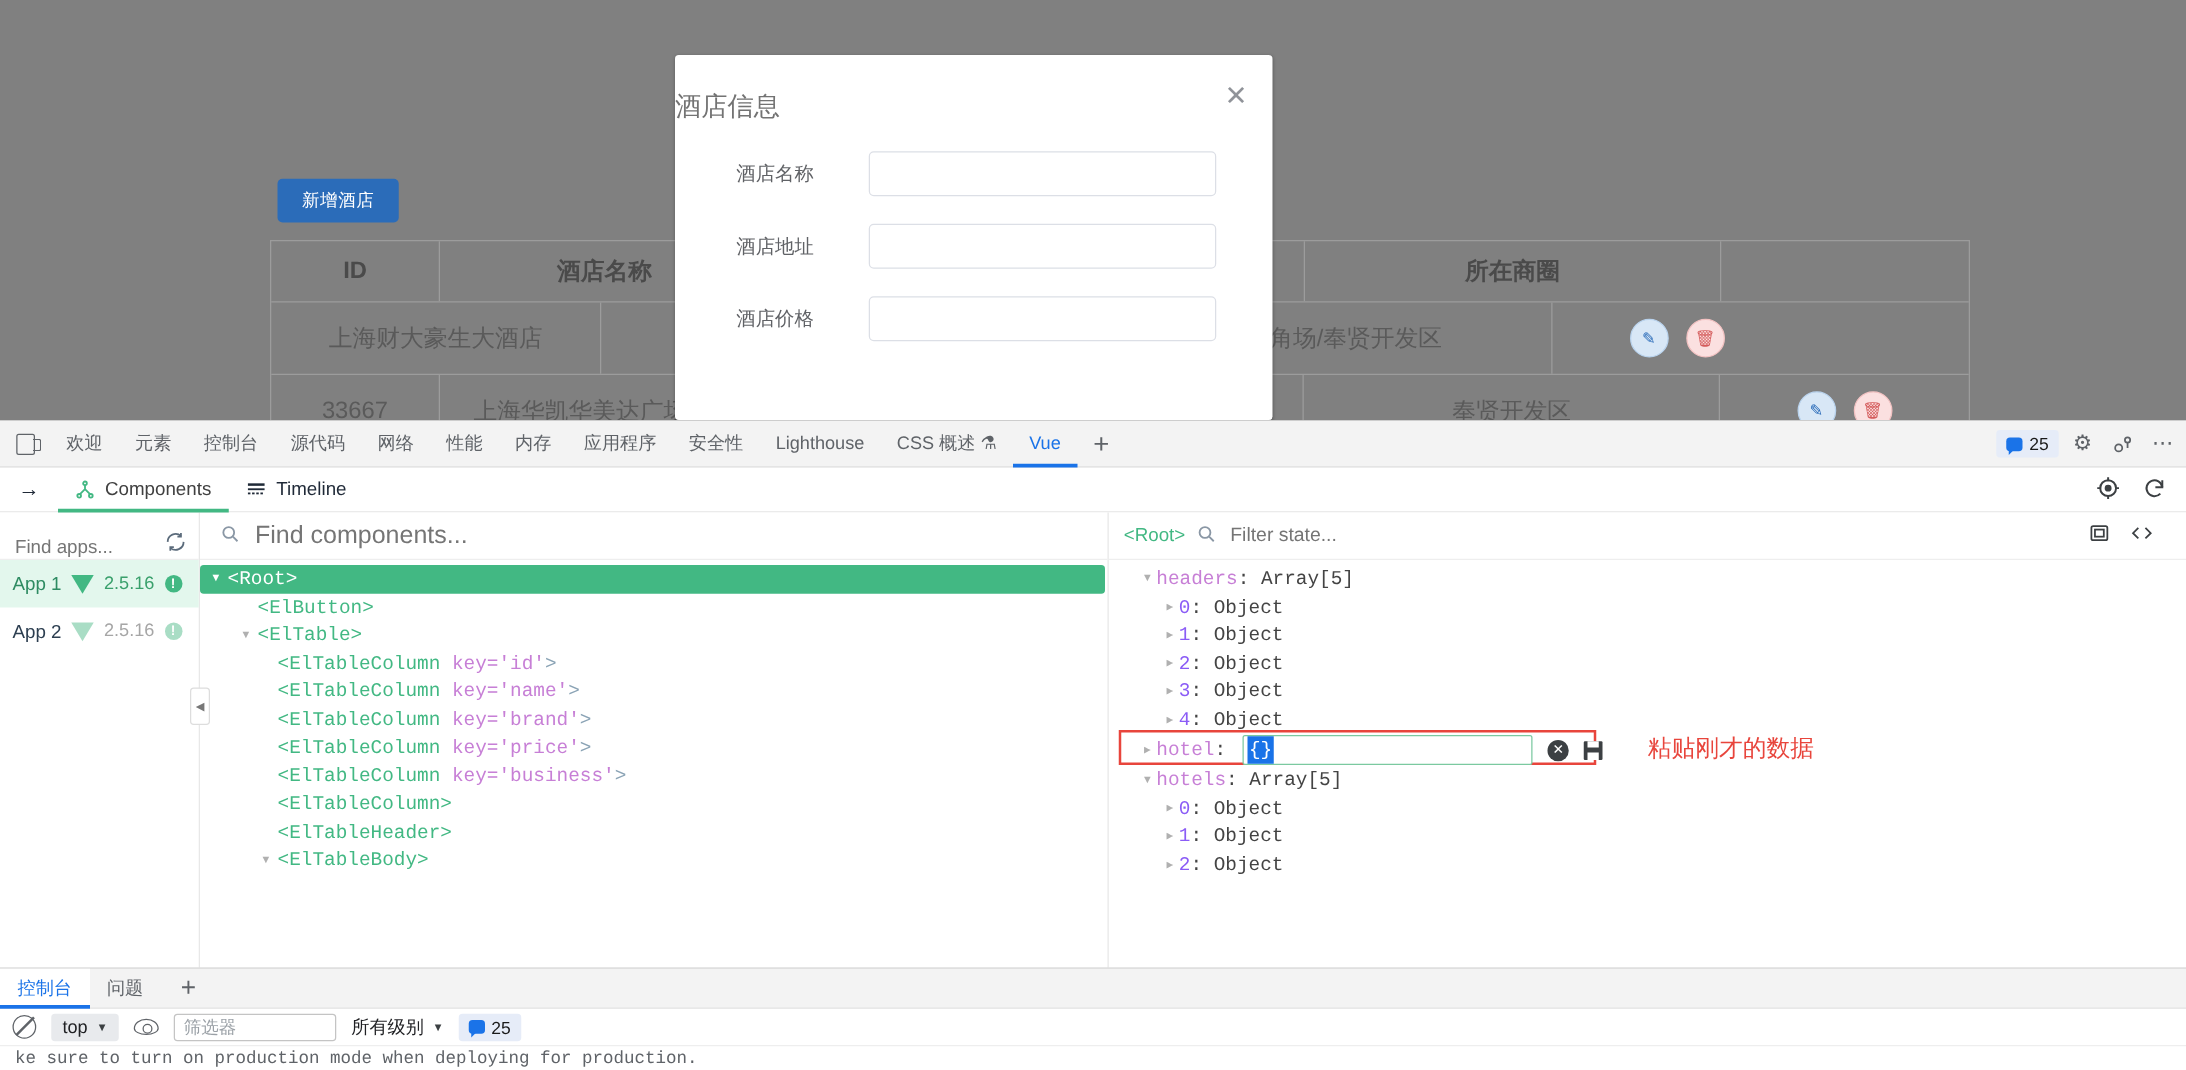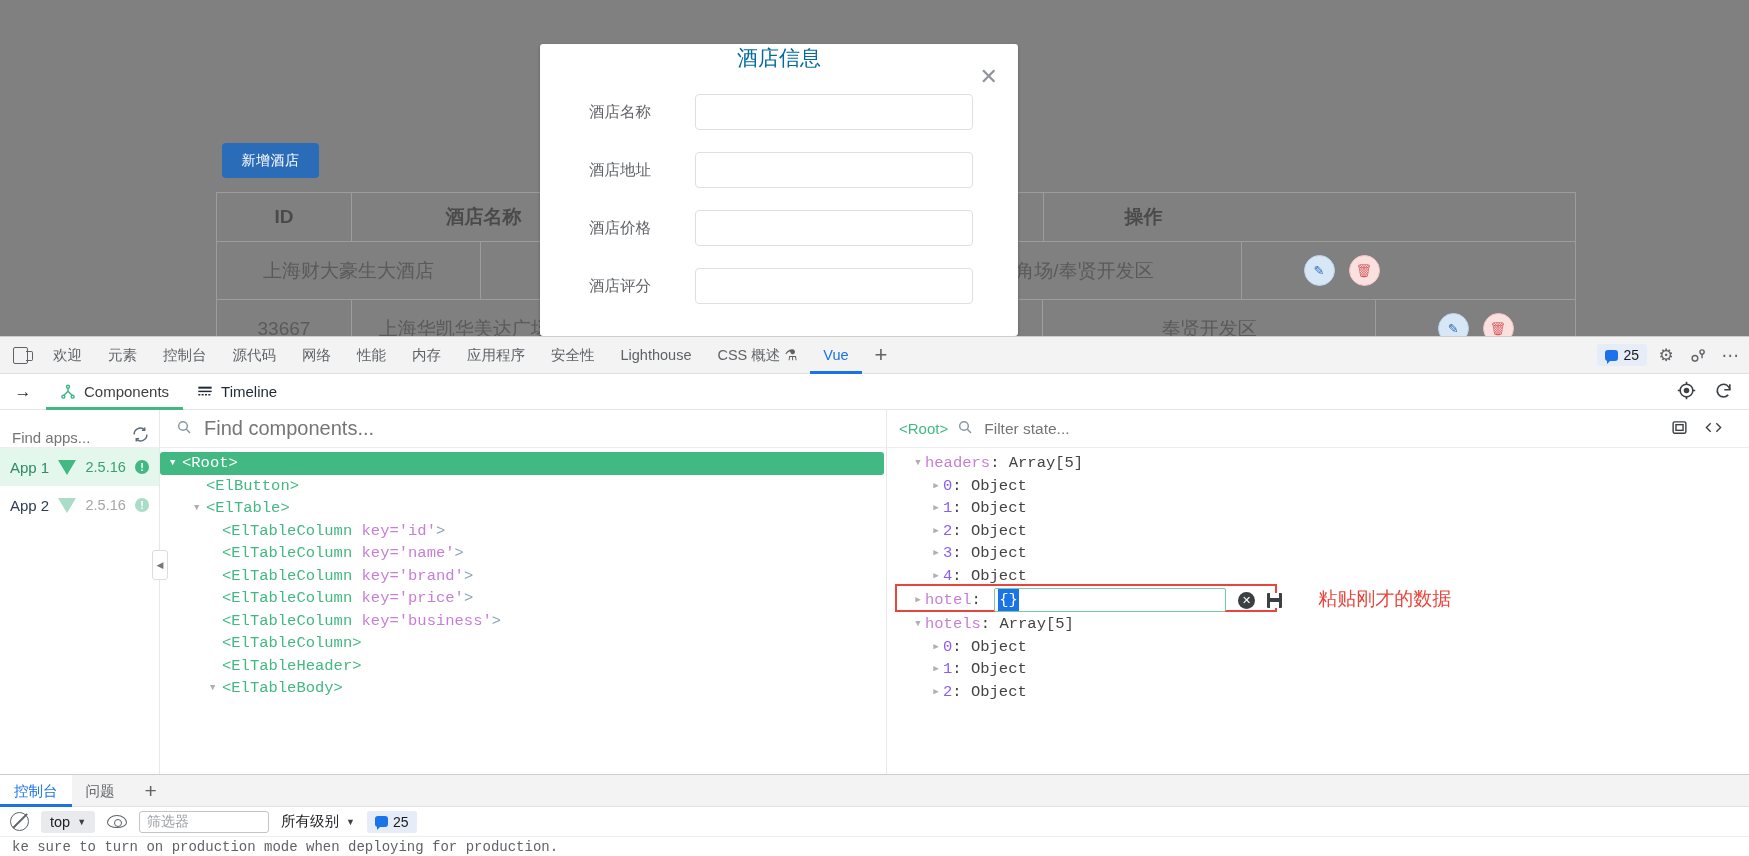--- a/index.html
+++ b/index.html
@@ -36,21 +36,21 @@
   .pg-icon-btn { width:31px; height:31px; border-radius:50%; display:flex; align-items:center; justify-content:center; font-size:13px; }
   .pg-edit { background:#d8e7f6; color:#2b6cb9; border:1px solid #b9d3ee; }
   .pg-del  { background:#fbe0e0; color:#d45b5b; border:1px solid #f3c2c2; }
 
   
   #modal {
     position:absolute; left:540px; top:44px; width:478px; height:292px;
     background:#fff; border-radius:3px; box-shadow:0 1px 3px rgba(0,0,0,.3);
     z-index:20; overflow:hidden;
   }
-  #modal-title { text-align:center; font-size:21px; color:#0369a1; }
+  #modal-title { font-size:21px; color:#737373; margin-top:27px; }
   #modal-close { position:absolute; right:20px; top:22px; font-size:22px; color:#909399; line-height:1; cursor:pointer; }
   .form-row { display:flex; align-items:center; margin-top:22px; padding-left:49px; }
   .form-row:first-of-type { margin-top:58px; }
   .form-label { width:106px; font-size:15.5px; color:#606266; }
   .form-input {
     width:278px; height:36px; border:1px solid #dcdfe6; border-radius:4px;
     background:#fff; outline:none; font-size:14px; padding:0 12px; color:#606266;
     font-family:"Liberation Sans",sans-serif;
   }
 
@@ -81,21 +81,21 @@
   #vue-subbar-right { margin-left:auto; display:flex; gap:18px; padding-right:16px; color:#3c4043; }
 
   
   #vue-body { display:flex; height:calc(520px - 37px - 36px - 82px); background:#fff; }
 
   .pane-apps { width:160px; border-right:1px solid #e8e8e8; display:flex; flex-direction:column; }
   .apps-search { display:flex; align-items:flex-end; height:38px; padding:0 10px; border-bottom:1px solid #eee; }
   .apps-search input { border:none; outline:none; flex:1; font-size:15px; color:#8a97a5;
                        font-family:"Liberation Sans",sans-serif; background:transparent; min-width:0; }
   .refresh-ico { color:#5b6b7b; font-size:16px; }
-  .app-row { display:flex; align-items:center; gap:8px; height:38px; padding:0 10px; font-size:15px; color:#2c3e50;justify-content:space-between; }
+  .app-row { display:flex; align-items:center; gap:8px; height:38px; padding:0 10px; font-size:15px; color:#2c3e50; }
   .app-row.sel { background:#e3f7ed; color:#2e8b62; }
   .vue-logo { width:0; height:0; border-left:9px solid transparent; border-right:9px solid transparent; border-top:15px solid #42b883; }
   .vue-logo.dim { border-top-color:#a9ddc5; }
   .app-ver { font-size:14.5px; }
   .app-row.sel .app-ver { color:#3aa06c; }
   .app-row.dim .app-ver { color:#a6a6a6; }
   .warn-dot { width:14px; height:14px; border-radius:50%; background:#42b883; color:#fff; font-size:11px;
               display:flex; align-items:center; justify-content:center; font-weight:bold; }
   .warn-dot.dim { background:#a9ddc5; }
 
@@ -171,21 +171,21 @@
   <div id="page-inner">
 
     <div class="pg-btn">新增酒店</div>
 
     <div class="pg-table">
       <div class="pg-tr">
         <div class="pg-th c0">ID</div>
         <div class="pg-th c1">酒店名称</div>
         <div class="pg-th c2">酒店品牌</div>
         <div class="pg-th c3">酒店价格</div>
-        <div class="pg-th c5">操作</div>
+        <div class="pg-th c4">所在商圈</div>
       </div>
       <div class="pg-tr">
         <div class="pg-td c1">上海财大豪生大酒店</div>
         <div class="pg-td c2"></div>
         <div class="pg-td c3"></div>
         <div class="pg-td c4">五角场/奉贤开发区</div>
         <div class="pg-td c5">
           <div class="pg-act">
             <div class="pg-icon-btn pg-edit">✎</div>
             <div class="pg-icon-btn pg-del">🗑</div>
@@ -214,24 +214,20 @@
       <div class="form-row">
         <div class="form-label">酒店名称</div>
         <input class="form-input" value="" style="">
       </div>
       <div class="form-row">
         <div class="form-label">酒店地址</div>
         <input class="form-input" value="" style="">
       </div>
       <div class="form-row">
         <div class="form-label">酒店价格</div>
-        <input class="form-input" value="" style="">
-      </div>
-      <div class="form-row">
-        <div class="form-label">酒店评分</div>
         <input class="form-input" value="" style="">
       </div>
     </div>
   </div>
 </div>
 
 <div id="devtools">
 
   <div id="dt-tabs">
     <div id="dt-dock">

